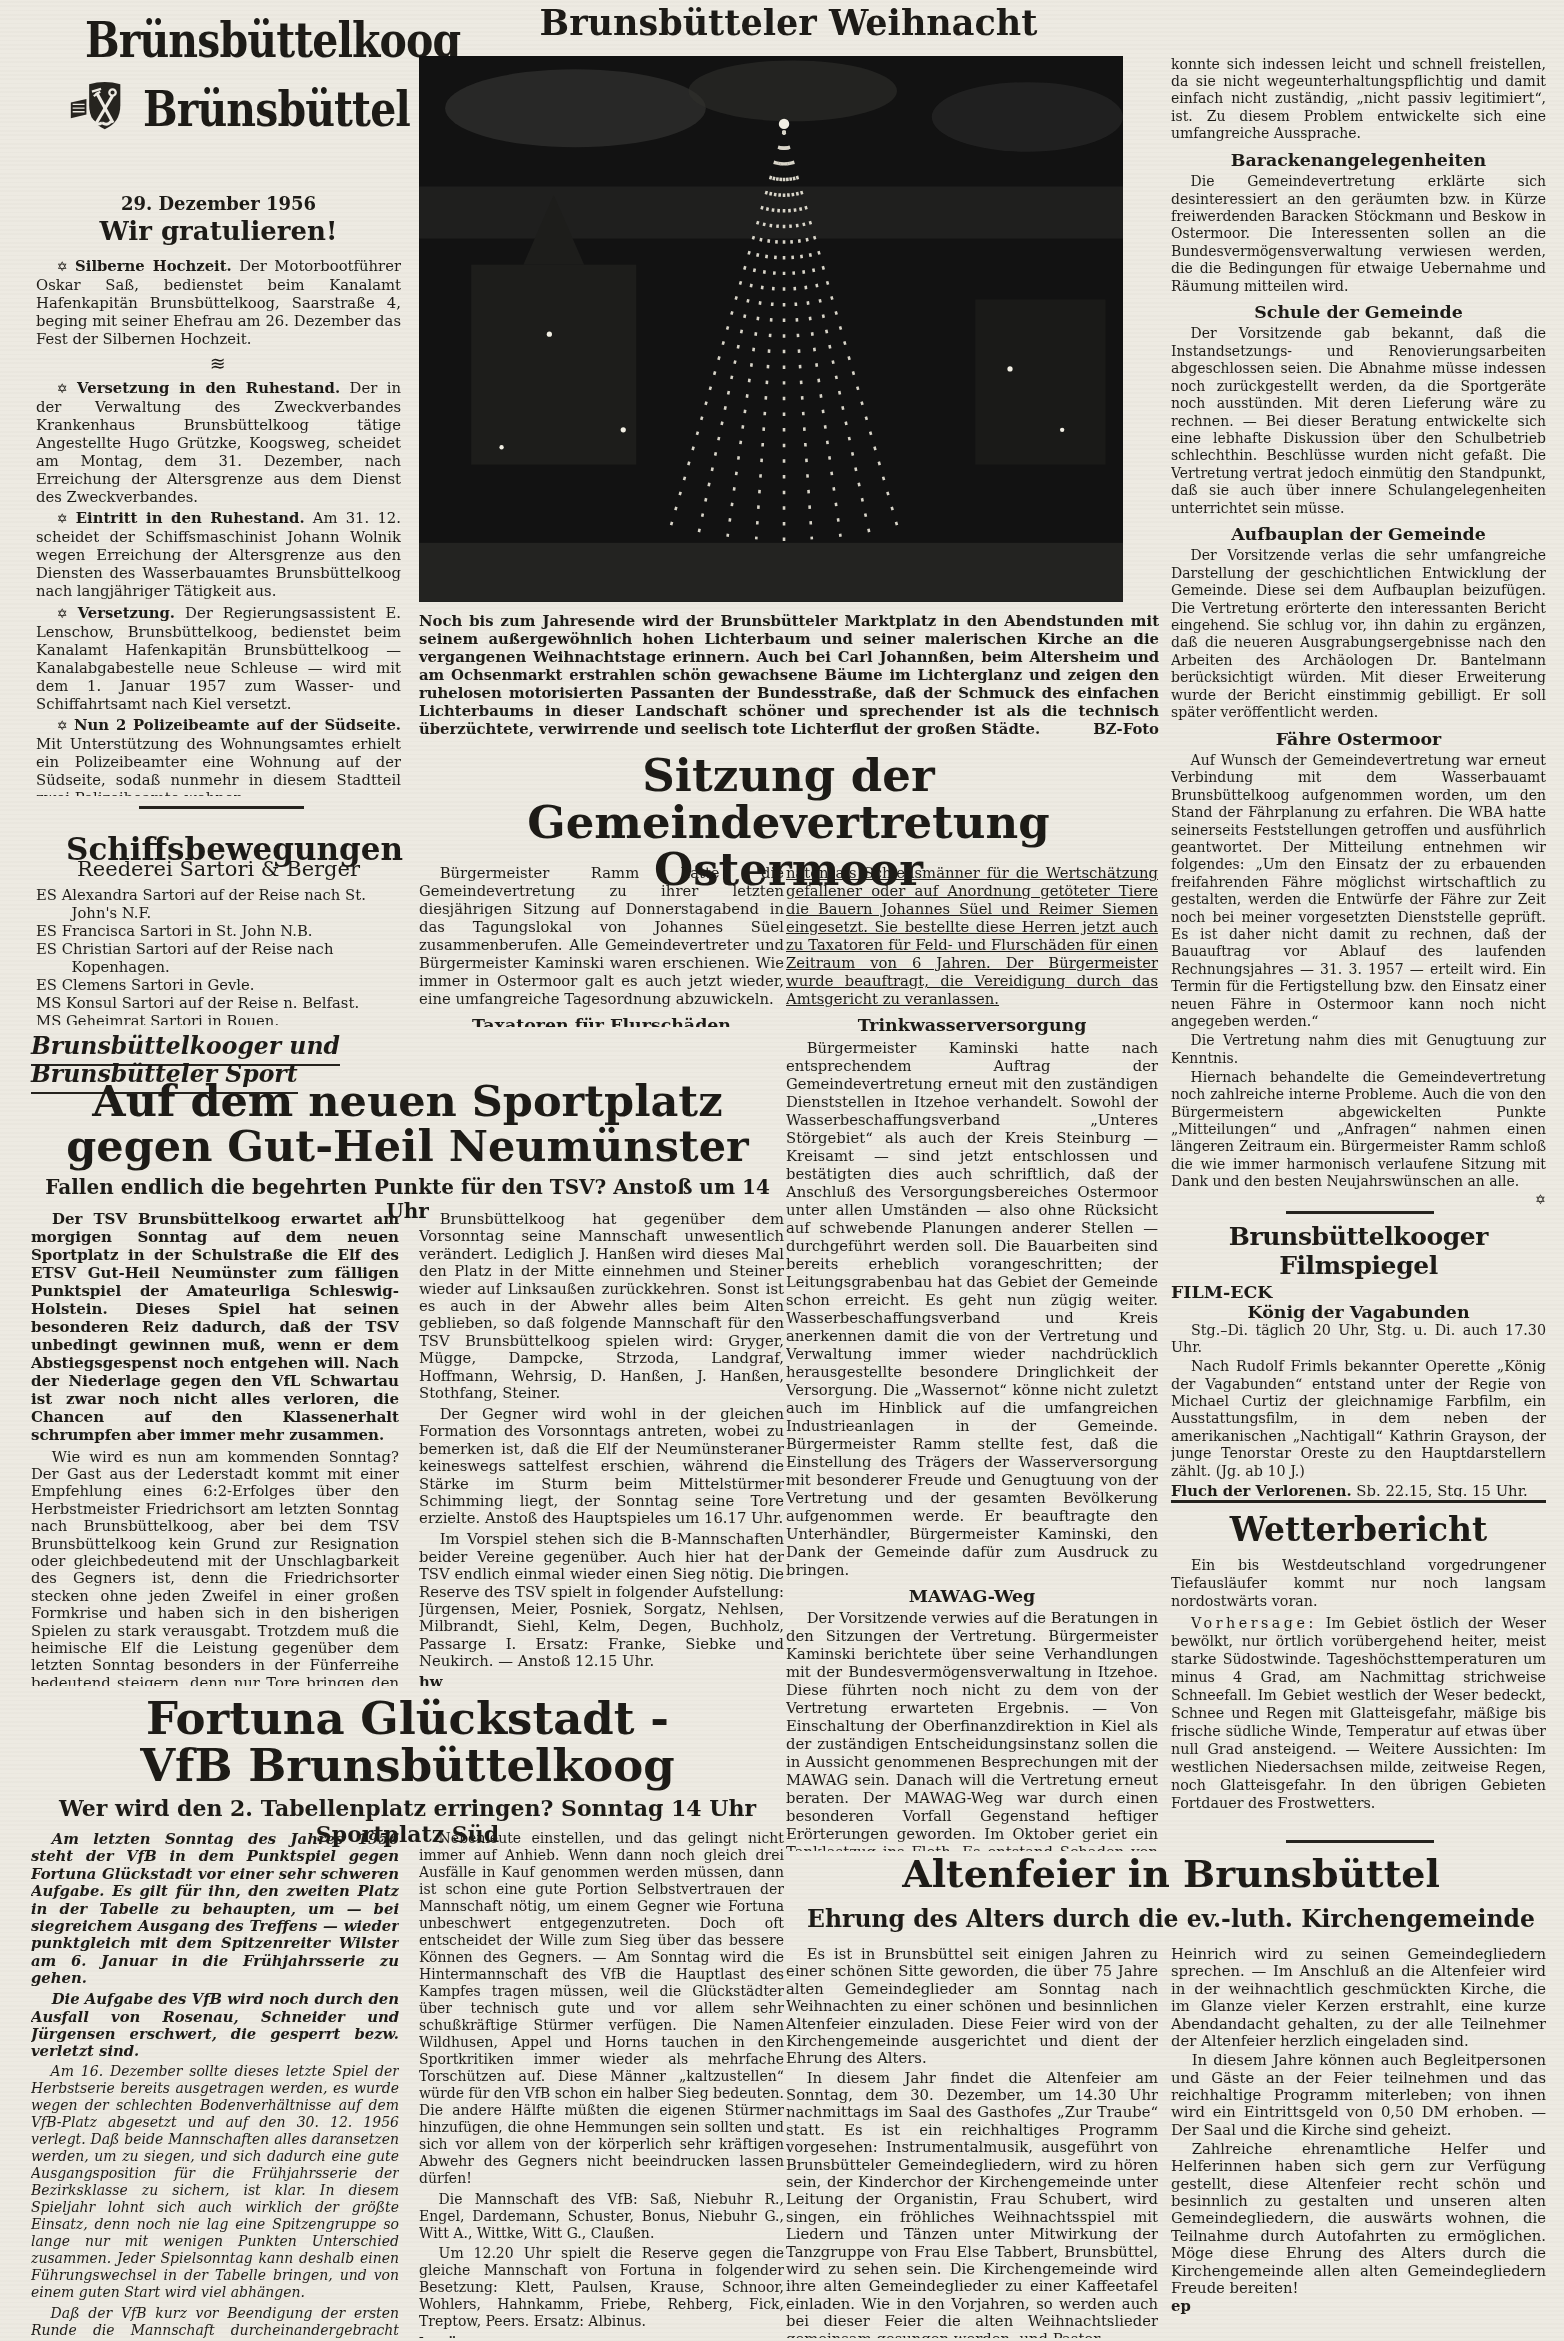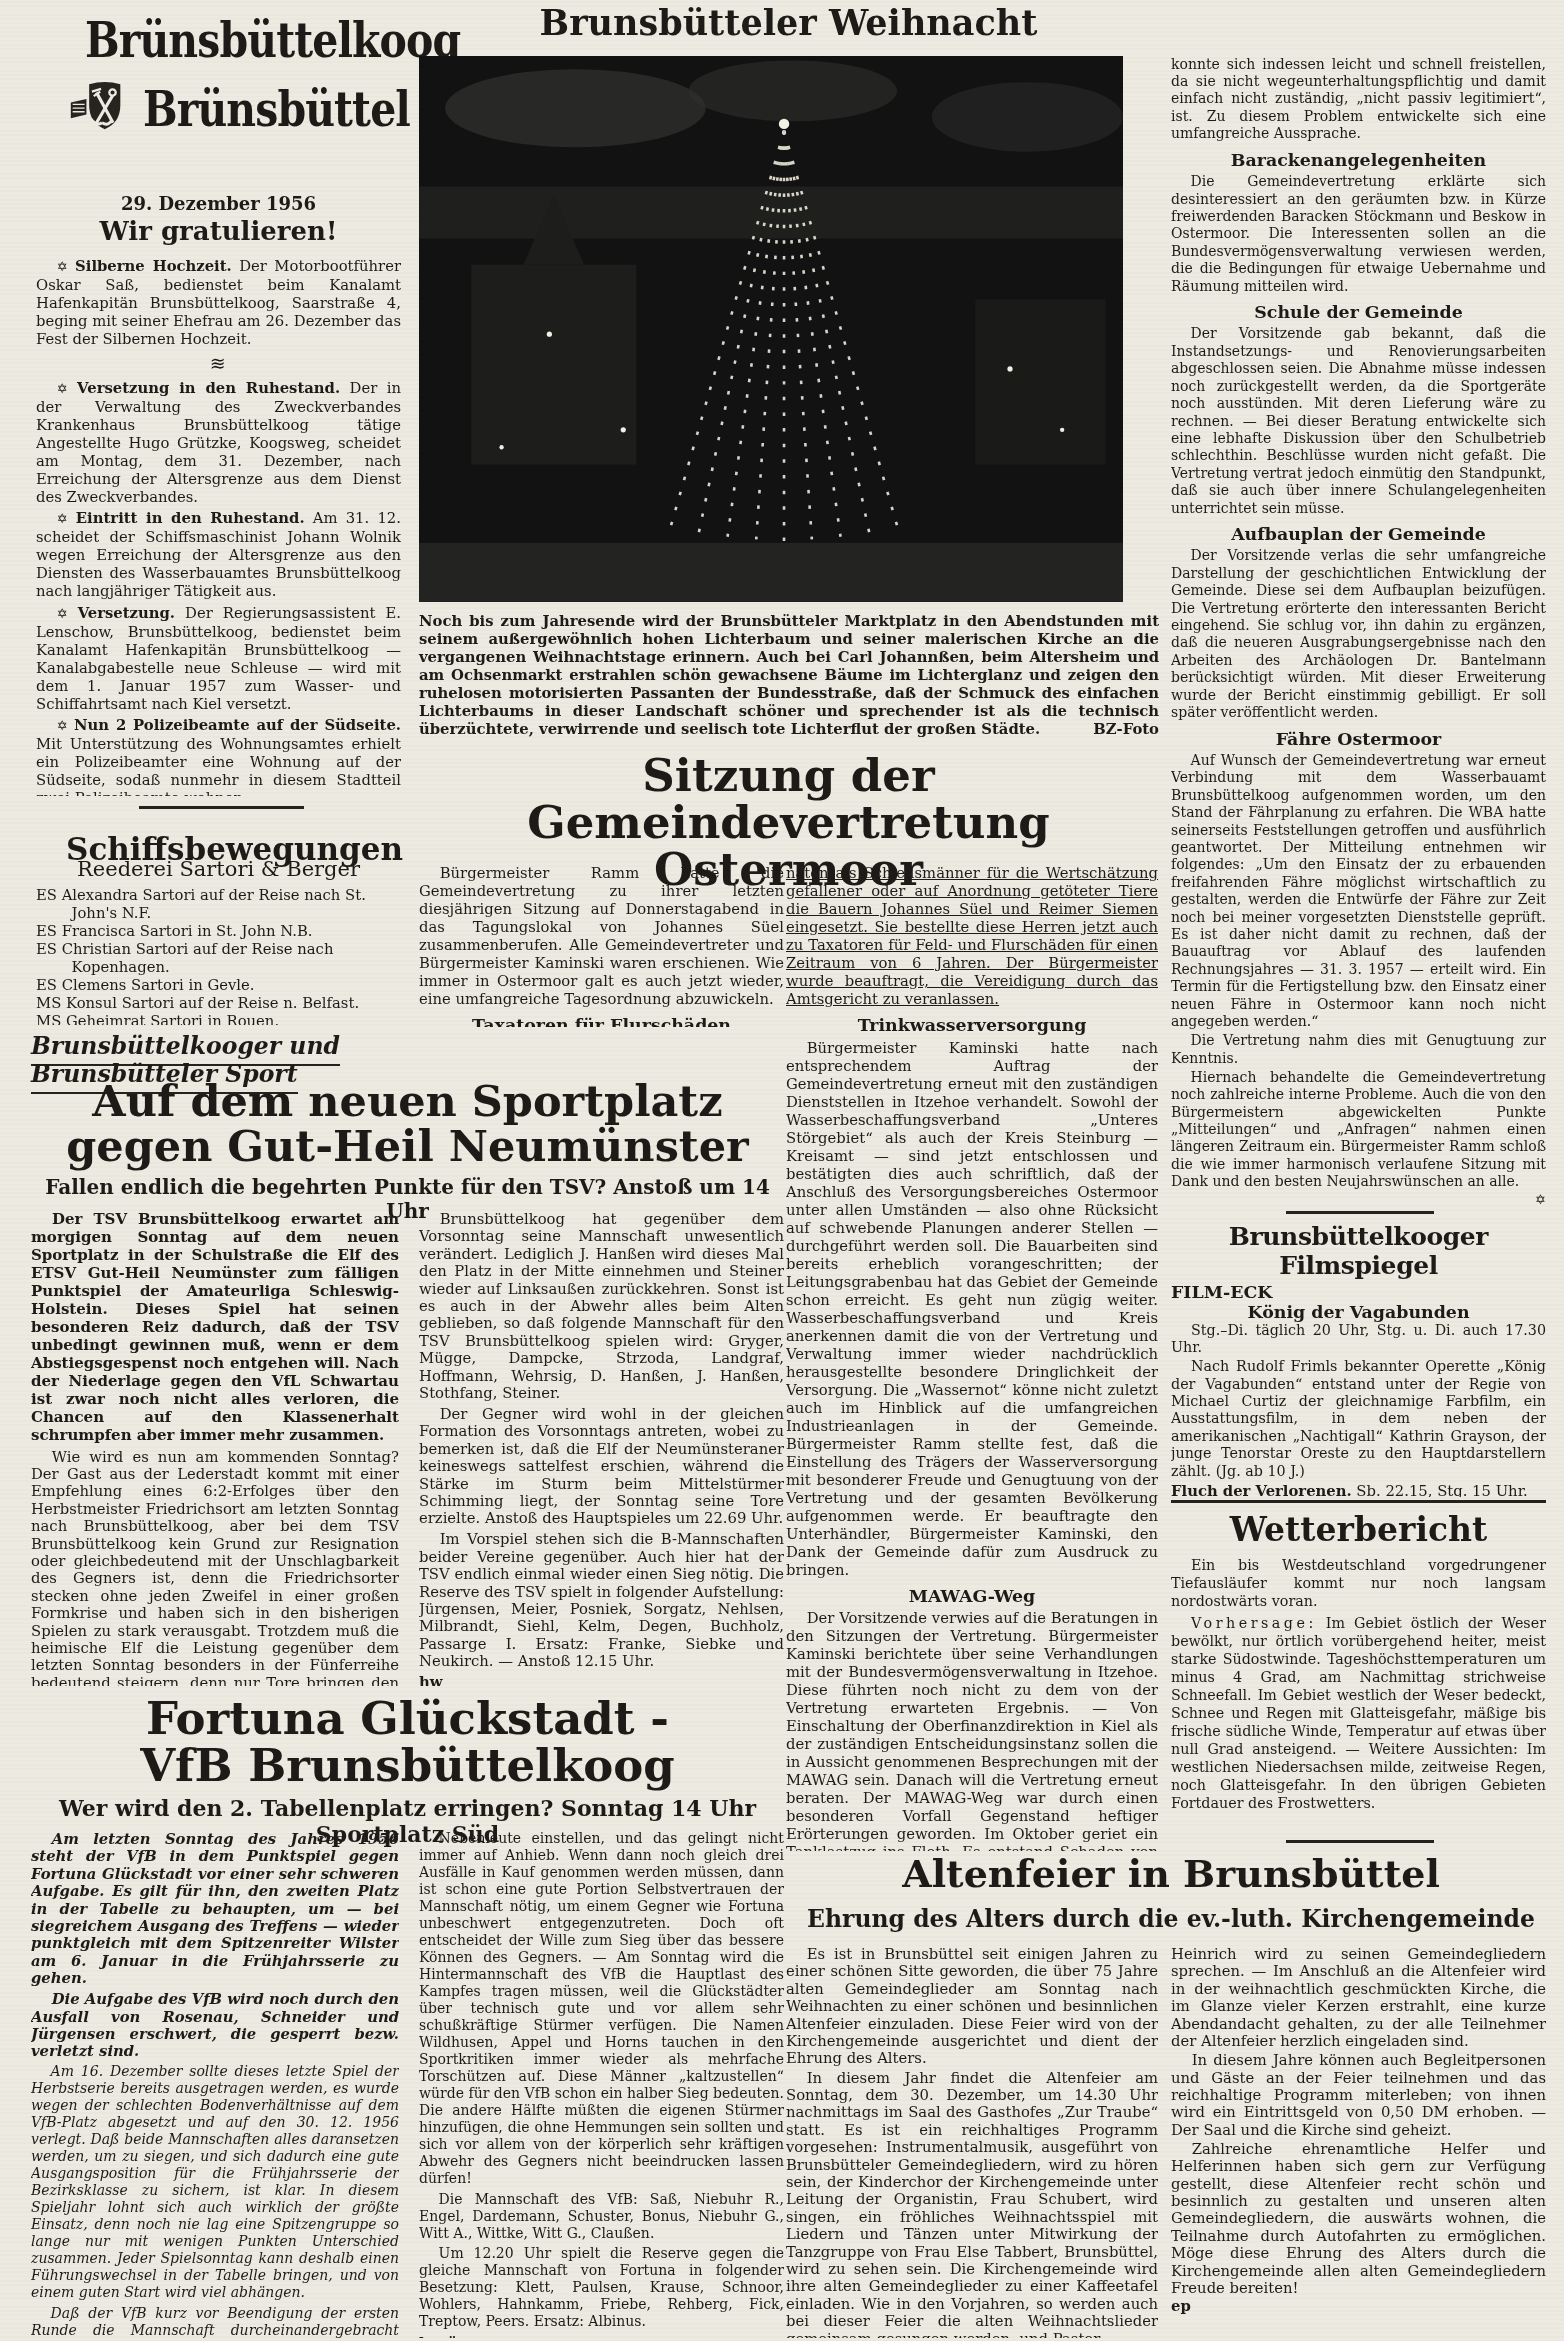--- a/index.html
+++ b/index.html
@@ -94,21 +94,21 @@
     <div>gegen Gut-Heil Neumünster</div>
   </h1>
   <div class="abs deck" style="left:31px;top:1175px;width:753px;font-size:20px;">Fallen endlich die begehrten Punkte für den TSV? Anstoß um 14 Uhr</div>
 
   <section class="abs body" style="left:31px;top:1210px;width:368px;height:476px;overflow:hidden;font-size:14.3px;">
     <p class="lede" style="font-size:15px;line-height:18px;">Der TSV Brunsbüttelkoog erwartet am morgigen Sonntag auf dem neuen Sportplatz in der Schulstraße die Elf des ETSV Gut-Heil Neumünster zum fälligen Punktspiel der Amateurliga Schleswig-Holstein. Dieses Spiel hat seinen besonderen Reiz dadurch, daß der TSV unbedingt gewinnen muß, wenn er dem Abstiegsgespenst noch entgehen will. Nach der Niederlage gegen den VfL Schwartau ist zwar noch nicht alles verloren, die Chancen auf den Klassenerhalt schrumpfen aber immer mehr zusammen.</p>
     <p style="line-height:17.4px;">Wie wird es nun am kommenden Sonntag? Der Gast aus der Lederstadt kommt mit einer Empfehlung eines 6:2-Erfolges über den Herbstmeister Friedrichsort am letzten Sonntag nach Brunsbüttelkoog, aber bei dem TSV Brunsbüttelkoog kein Grund zur Resignation oder gleichbedeutend mit der Unschlagbarkeit des Gegners ist, denn die Friedrichsorter stecken ohne jeden Zweifel in einer großen Formkrise und haben sich in den bisherigen Spielen zu stark verausgabt. Trotzdem muß die heimische Elf die Leistung gegenüber dem letzten Sonntag besonders in der Fünferreihe bedeutend steigern, denn nur Tore bringen den Sieg und die bitter notwendigen Punkte. Der TSV</p>
   </section>
   <section class="abs body" style="left:419px;top:1210px;width:365px;height:476px;overflow:hidden;font-size:14.3px;">
     <p style="line-height:17.4px;">Brunsbüttelkoog hat gegenüber dem Vorsonntag seine Mannschaft unwesentlich verändert. Lediglich J. Hanßen wird dieses Mal den Platz in der Mitte einnehmen und Steiner wieder auf Linksaußen zurückkehren. Sonst ist es auch in der Abwehr alles beim Alten geblieben, so daß folgende Mannschaft für den TSV Brunsbüttelkoog spielen wird: Gryger, Mügge, Dampcke, Strzoda, Landgraf, Hoffmann, Wehrsig, D. Hanßen, J. Hanßen, Stothfang, Steiner.</p>
-    <p style="line-height:17.4px;">Der Gegner wird wohl in der gleichen Formation des Vorsonntags antreten, wobei zu bemerken ist, daß die Elf der Neumünsteraner keineswegs sattelfest erschien, während die Stärke im Sturm beim Mittelstürmer Schimming liegt, der Sonntag seine Tore erzielte. Anstoß des Hauptspieles um 22.69 Uhr.</p>
+    <p style="line-height:17.4px;">Der Gegner wird wohl in der gleichen Formation des Vorsonntags antreten, wobei zu bemerken ist, daß die Elf der Neumünsteraner keineswegs sattelfest erschien, während die Stärke im Sturm beim Mittelstürmer Schimming liegt, der Sonntag seine Tore erzielte. Anstoß des Hauptspieles um 16.17 Uhr.</p>
     <p style="line-height:17.4px;">Im Vorspiel stehen sich die B-Mannschaften beider Vereine gegenüber. Auch hier hat der TSV endlich einmal wieder einen Sieg nötig. Die Reserve des TSV spielt in folgender Aufstellung: Jürgensen, Meier, Posniek, Sorgatz, Nehlsen, Milbrandt, Siehl, Kelm, Degen, Buchholz, Passarge I. Ersatz: Franke, Siebke und Neukirch. — Anstoß 12.15 Uhr.</p>
     <div class="byline">hw</div>
   </section>
 
   <h1 class="abs h-big" style="left:31px;top:1696px;width:753px;font-size:45px;margin:0;">
     <div>Fortuna Glückstadt -</div>
     <div>VfB Brunsbüttelkoog</div>
   </h1>
   <div class="abs deck" style="left:31px;top:1795px;width:753px;font-size:22px;">Wer wird den 2. Tabellenplatz erringen? Sonntag 14 Uhr Sportplatz Süd</div>
 

